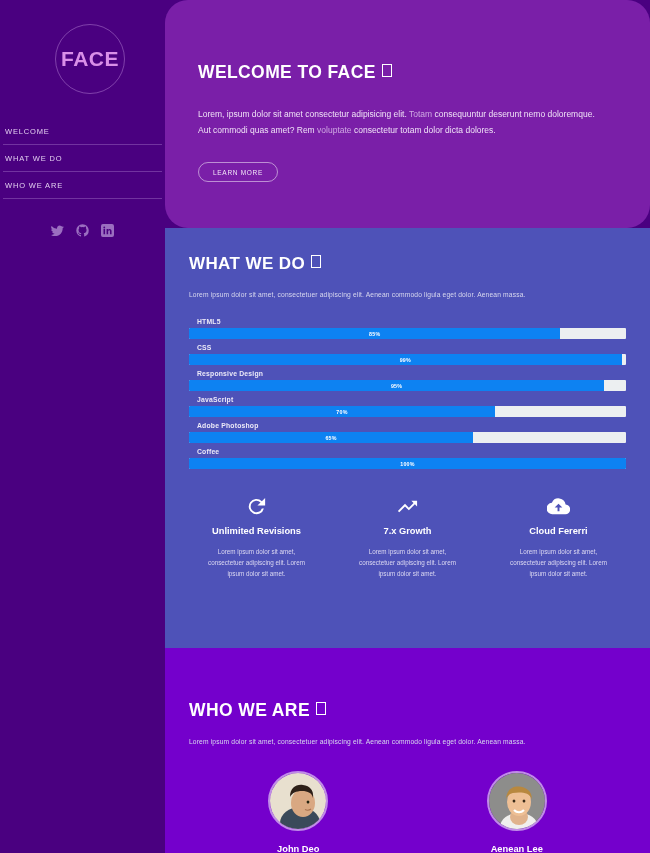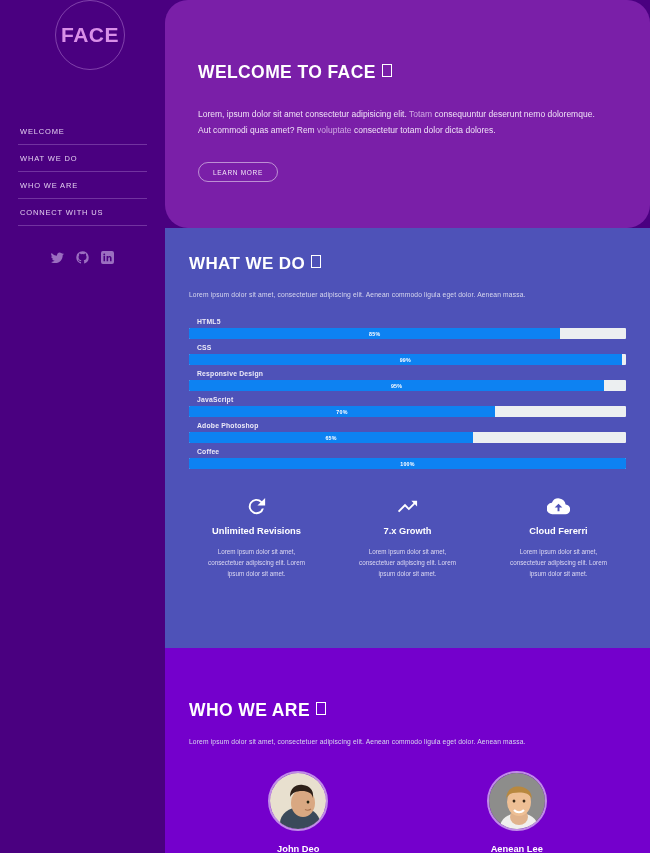--- a/index.html
+++ b/index.html
@@ -14,32 +14,32 @@
   
   .sidebar {
     width: 165px; height: 853px;
     background: #4a0080;
     flex: 0 0 165px;
     position: relative;
     padding: 0;
   }
   .logo-wrap {
     width: 180px; height: 118px;
-    display: flex; justify-content: center;
+    display: flex; align-items: center; justify-content: center;
   }
   .logo-circle {
     width: 70px; height: 70px; border-radius: 50%;
     border: 1px solid rgba(215,170,240,0.38);
     display: flex; align-items: center; justify-content: center;
   }
   .logo-text {
     font-size: 21px; font-weight: bold; letter-spacing: 0.5px;
     color: #d98fe8;
   }
-  .nav { padding: 0 18px; }
+  .nav { padding: 0 3px; }
   .nav-item {
     border-bottom: 1px solid rgba(210,170,235,0.30);
     padding: 9px 0 8px 2px;
     font-size: 7.5px; letter-spacing: 0.85px;
     color: #e2cdef;
     text-transform: uppercase;
     cursor: pointer;
   }
   .socials {
     display: flex; gap: 12px; justify-content: center;
@@ -148,21 +148,20 @@
     <div class="logo-wrap">
       <div class="logo-circle">
         <span class="logo-text">FACE</span>
       </div>
     </div>
 
     <nav class="nav">
       <div class="nav-item">WELCOME</div>
       <div class="nav-item">WHAT WE DO</div>
       <div class="nav-item">WHO WE ARE</div>
-      <div class="nav-item">CONNECT WITH US</div>
     </nav>
 
     <div class="socials">
       <a class="sicon">
         <svg viewBox="0 0 24 24">
             <path d="M23 4.9c-.9.4-1.8.7-2.8.8a4.8 4.8 0 0 0 2.1-2.6c-.9.6-2 1-3.1 1.2A4.9 4.9 0 0 0 11 7.8c0 .4 0 .8.1 1.1A13.9 13.9 0 0 1 1.1 3.8a4.9 4.9 0 0 0 1.5 6.5c-.8 0-1.6-.2-2.2-.6 0 2.3 1.6 4.3 3.8 4.8-.7.2-1.4.2-2.1.1a4.9 4.9 0 0 0 4.6 3.4A9.9 9.9 0 0 1 0 20.1a13.9 13.9 0 0 0 7.5 2.2c9.1 0 14.1-7.6 14.1-14.1v-.6c1-.7 1.8-1.6 2.4-2.7z"></path>
           </svg>
       </a>
       <a class="sicon">
         <svg viewBox="0 0 24 24">

